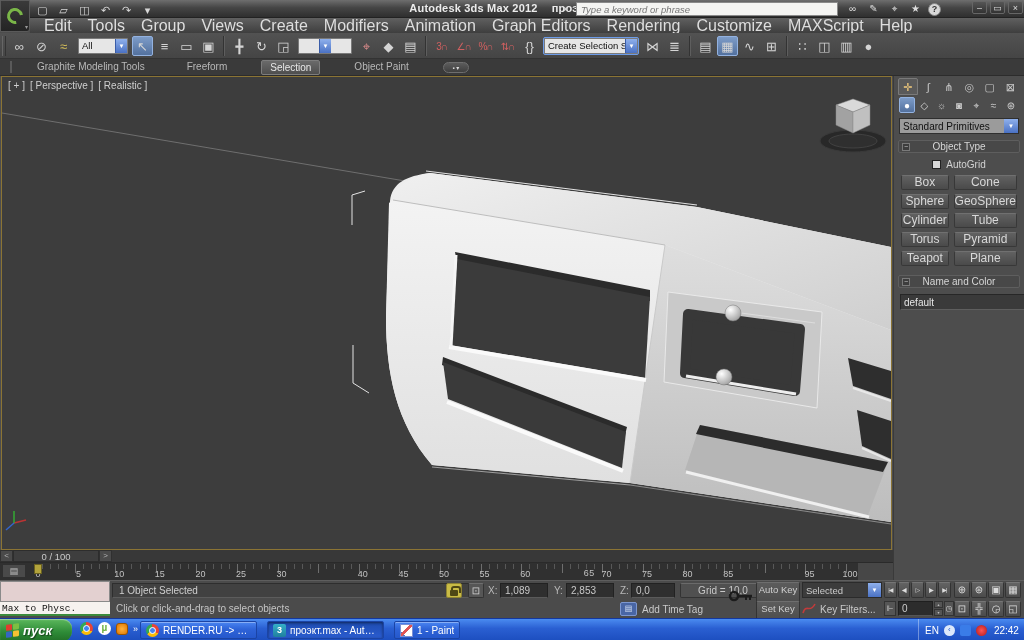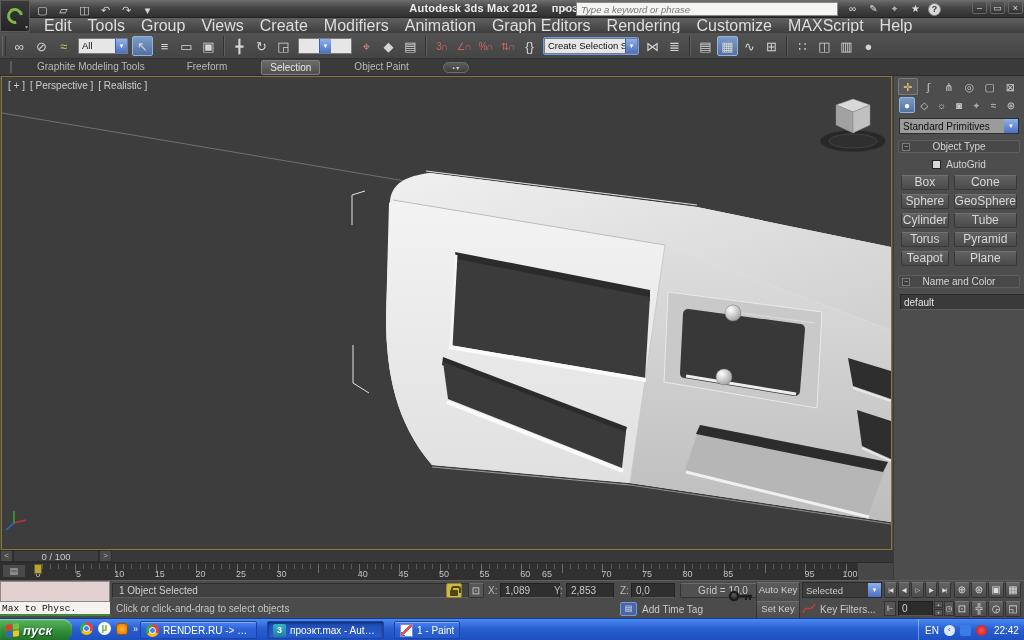--- a/index.html
+++ b/index.html
@@ -405,21 +405,21 @@
         <span class="tick-label" style="left: 159.8px;">15</span>
         <span class="tick-label" style="left: 200.4px;">20</span>
         <span class="tick-label" style="left: 241px;">25</span>
         <span class="tick-label" style="left: 281.6px;">30</span>
         <span class="tick-label" style="left: 322.2px; margin-top: 33px;">35</span>
         <span class="tick-label" style="left: 362.8px;">40</span>
         <span class="tick-label" style="left: 403.4px;">45</span>
         <span class="tick-label" style="left: 444px;">50</span>
         <span class="tick-label" style="left: 484.6px;">55</span>
         <span class="tick-label" style="left: 525.2px;">60</span>
-        <span class="tick-label" style="left: 547px;">65</span>
+        <span class="tick-label" style="left: 589px; font-family: Liberation Mono, monospace;">65</span>
         <span class="tick-label" style="left: 606.4px;">70</span>
         <span class="tick-label" style="left: 647px;">75</span>
         <span class="tick-label" style="left: 687.6px;">80</span>
         <span class="tick-label" style="left: 728.2px;">85</span>
         <span class="tick-label" style="left: 768.8px; margin-top: 16px;">90</span>
         <span class="tick-label" style="left: 809.4px;">95</span>
         <span class="tick-label" style="left: 850px;">100</span>
       </div>
     <div class="time-slider" style="left: 34px;"></div>
     <div class="mini-tb-btn">▤</div>
@@ -428,21 +428,21 @@
   <div class="abs statusbar">
     <div class="listener">
       <div class="pink"></div>
       <div class="white">Max to Physc.</div>
     </div>
     <div class="sel-status">1 Object Selected</div>
     <div class="prompt">Click or click-and-drag to select objects</div>
     <div class="lock-btn"></div>
     <div class="absrel-btn">⊡</div>
     <span class="coord-label" style="left:488px">X:</span>
-    <div class="coord-field" style="left:500px;width:60px">1,089</div>
+    <div class="coord-field" style="left:500px;width:48px">1,089</div>
     <span class="coord-label" style="left:554px">Y:</span>
     <div class="coord-field" style="left:566px;width:48px">2,853</div>
     <span class="coord-label" style="left:620px">Z:</span>
     <div class="coord-field" style="left:631px;width:44px">0,0</div>
     <div class="grid-box" style="left:680px">Grid = 10,0</div>
     <div class="timetag-icon">▤</div>
     <div class="timetag-label">Add Time Tag</div>
     <svg class="key-icon" width="26" height="14">
       <circle cx="6" cy="7" r="4" fill="none" stroke="#1c1c1c" stroke-width="2.5"></circle>
       <line x1="10" y1="7" x2="24" y2="7" stroke="#1c1c1c" stroke-width="2.5"></line>

